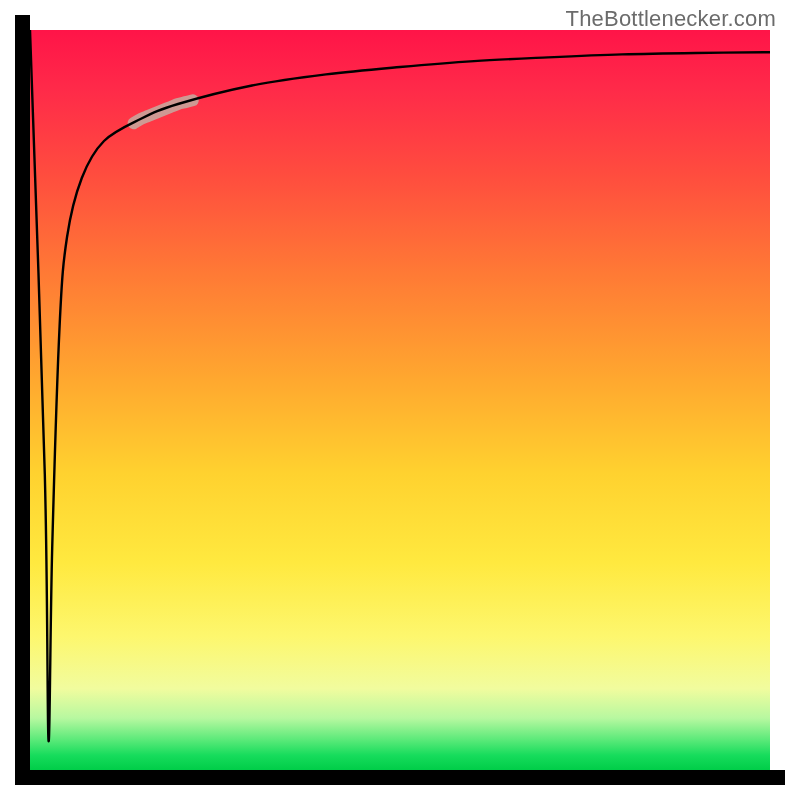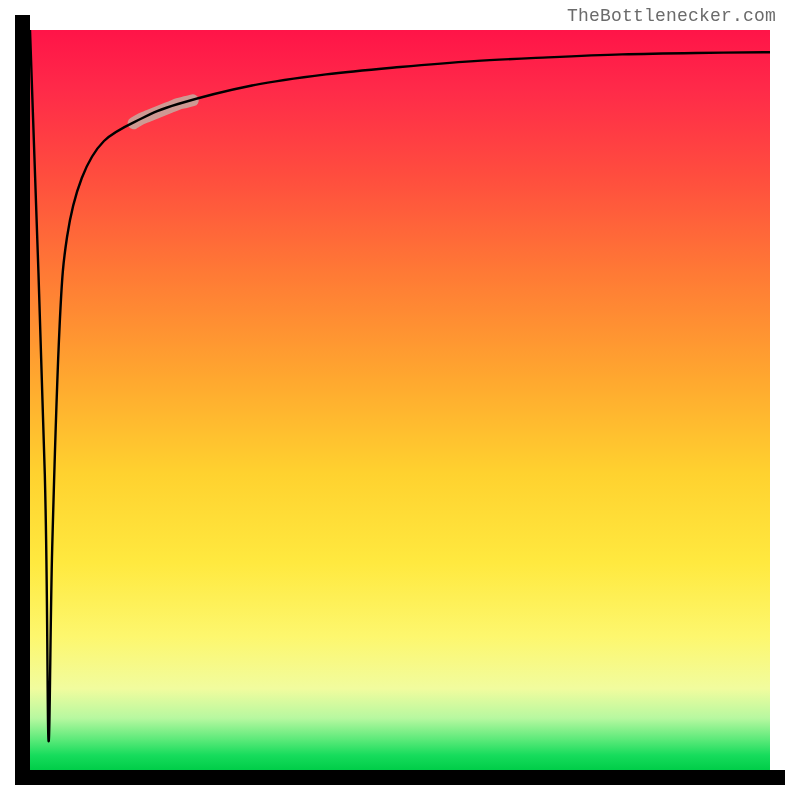--- a/index.html
+++ b/index.html
@@ -78,25 +78,24 @@
     left: 15px;
     bottom: 15px;
     width: 770px;
     height: 15px;
   }
   .watermark {
     position: absolute;
     top: 6px;
     right: 24px;
     color: #6b6b6b;
-    font-size: 18px;
+    font-size: 22px;
     letter-spacing: 0.2px;
     font-weight: 400;
     user-select: none;
-    font-family: Liberation Mono, monospace;
   }
 </style>
 </head>
 <body>
 
 <div class="frame">
 
   <div class="axis axis-left"></div>
   <div class="axis axis-bottom"></div>
 

